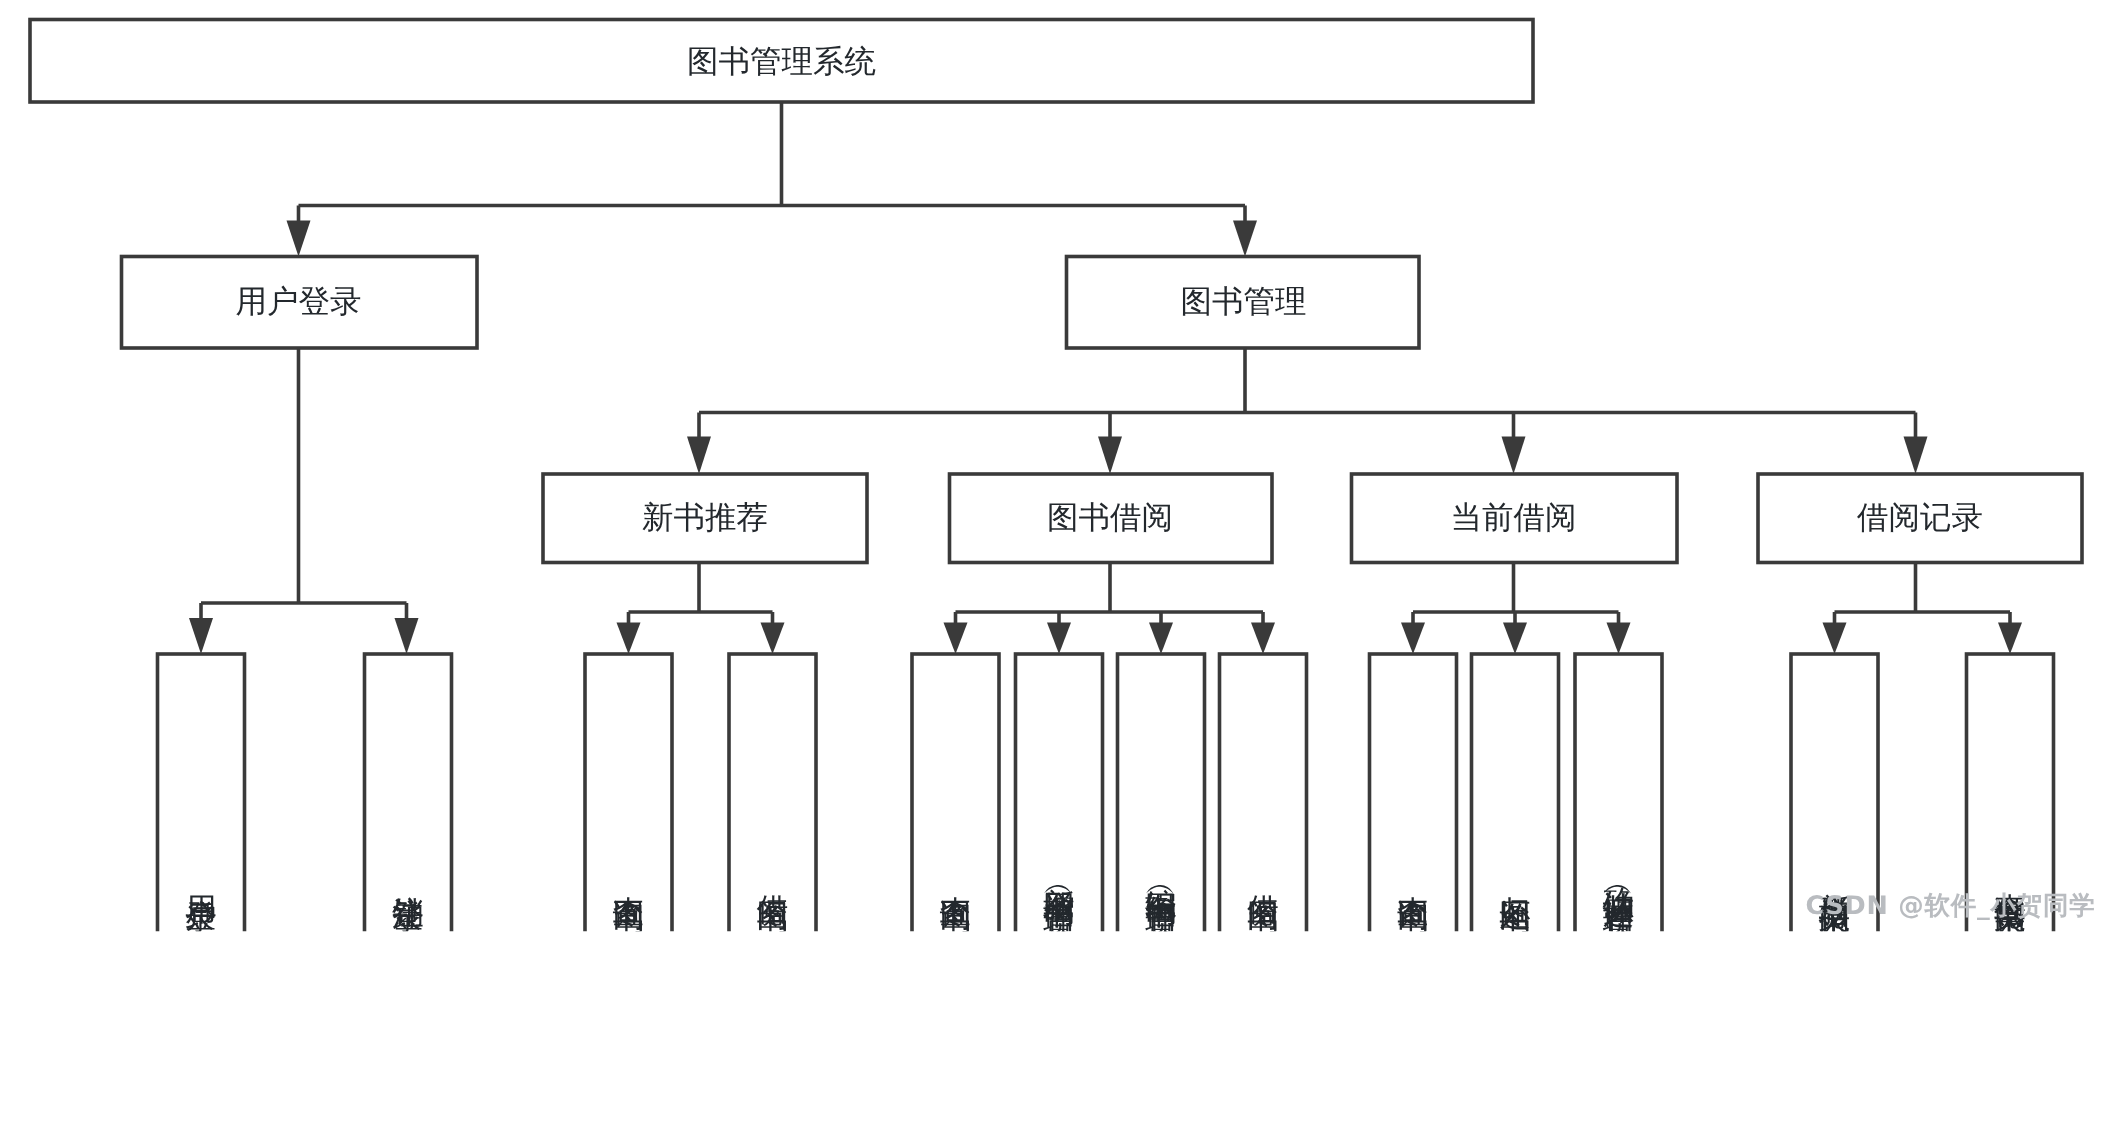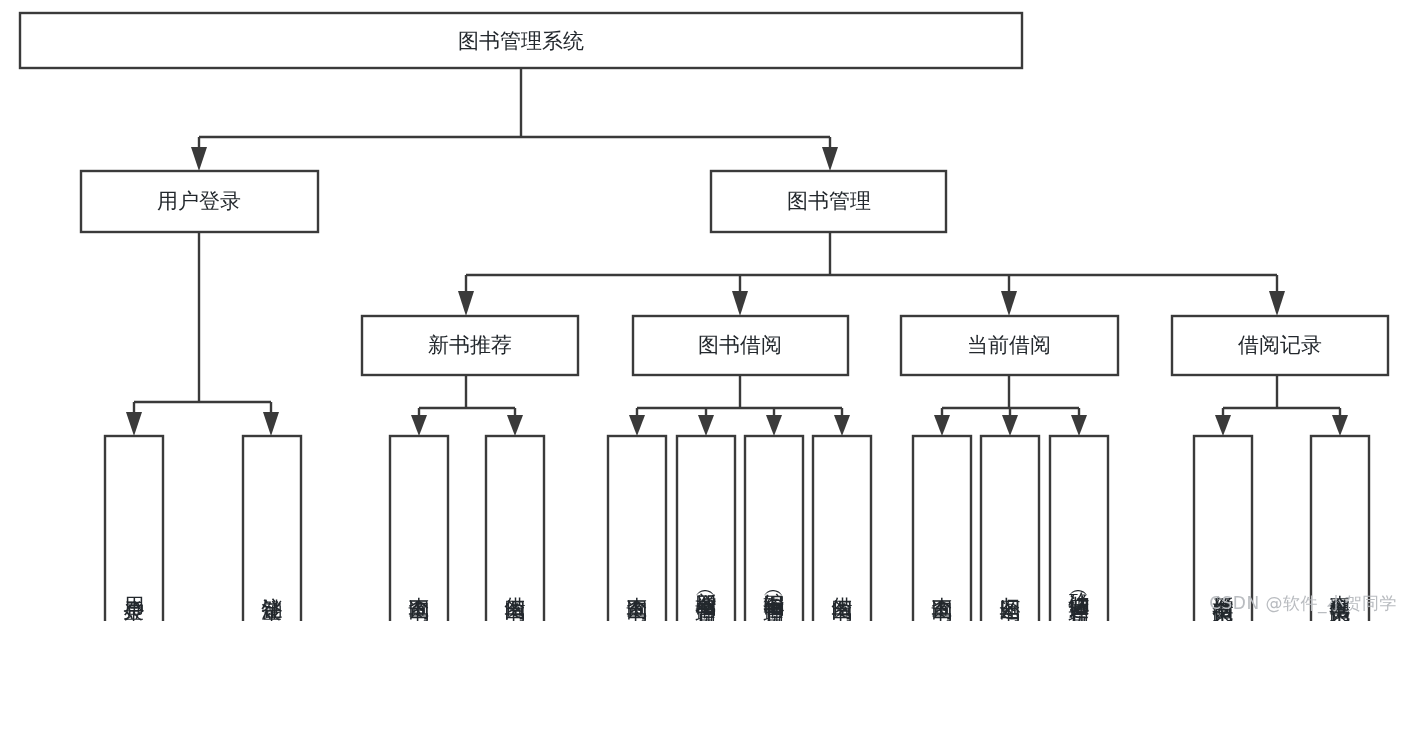--- a/index.html
+++ b/index.html
@@ -60,20 +60,21 @@
   .watermark {
     position: absolute;
     right: 8px;
     bottom: 6px;
     font-family: "DejaVu Sans", "Liberation Sans", sans-serif;
     font-size: 17px;
     color: #b9bcc0;
     letter-spacing: 0.5px;
     white-space: nowrap;
     user-select: none;
+    font-weight: bold;
   }
 </style>
 </head>
 <body>
 
 <div id="diagram-root">
 
   <svg id="flow" viewBox="0 0 1405 747">
 
     <g>

